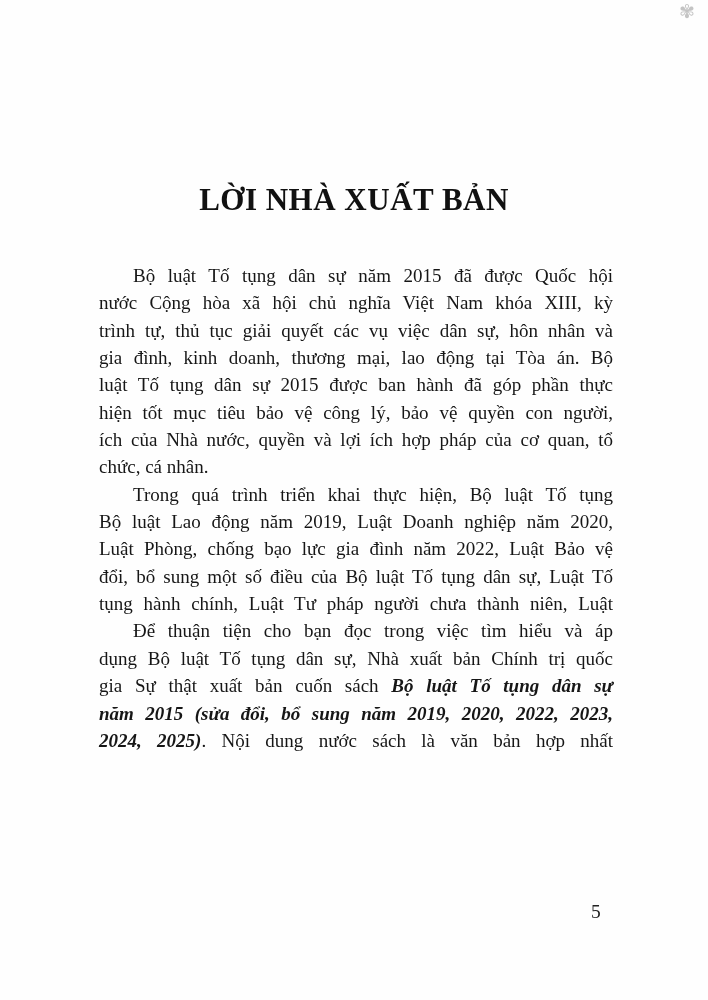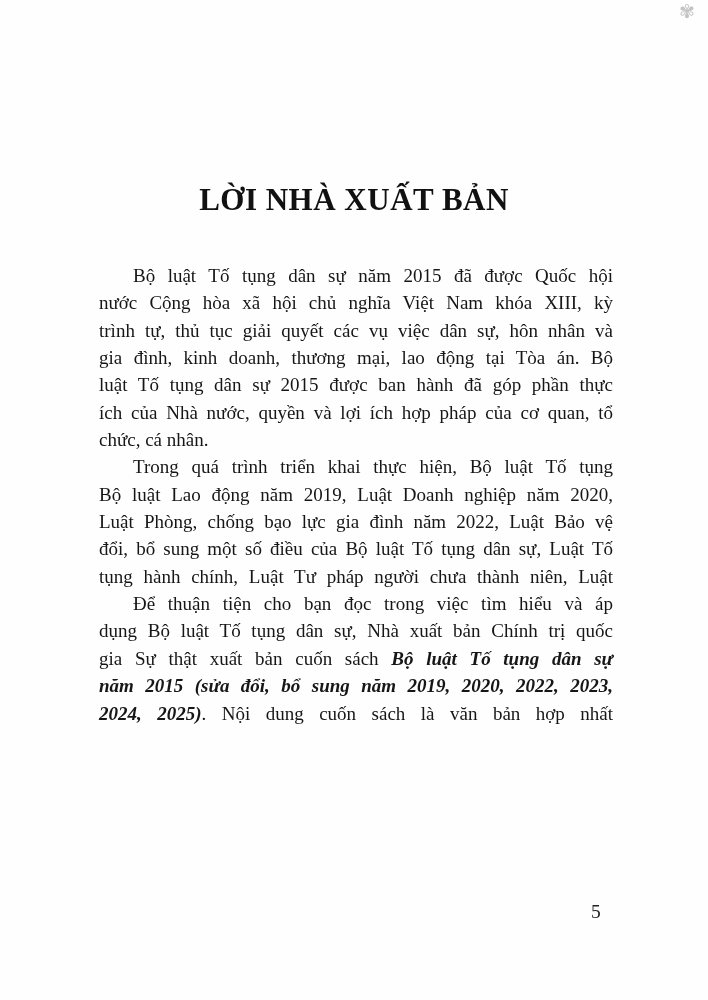--- a/index.html
+++ b/index.html
@@ -68,37 +68,38 @@
   <h1 class="doc-title">LỜI NHÀ XUẤT BẢN</h1>
 
   <div class="textblock">
 
     <div>
       <div class="line indent">Bộ luật Tố tụng dân sự năm 2015 đã được Quốc hội</div>
       <div class="line">nước Cộng hòa xã hội chủ nghĩa Việt Nam khóa XIII, kỳ</div>
       <div class="line">trình tự, thủ tục giải quyết các vụ việc dân sự, hôn nhân và</div>
       <div class="line">gia đình, kinh doanh, thương mại, lao động tại Tòa án. Bộ</div>
       <div class="line">luật Tố tụng dân sự 2015 được ban hành đã góp phần thực</div>
+      <div class="line">hiện tốt mục tiêu bảo vệ công lý, bảo vệ quyền con người,</div>
       <div class="line">ích của Nhà nước, quyền và lợi ích hợp pháp của cơ quan, tổ</div>
       <div class="line final">chức, cá nhân.</div>
     </div>
 
     <div>
       <div class="line indent">Trong quá trình triển khai thực hiện, Bộ luật Tố tụng</div>
       <div class="line">Bộ luật Lao động năm 2019, Luật Doanh nghiệp năm 2020,</div>
       <div class="line">Luật Phòng, chống bạo lực gia đình năm 2022, Luật Bảo vệ</div>
       <div class="line">đổi, bổ sung một số điều của Bộ luật Tố tụng dân sự, Luật Tố</div>
       <div class="line">tụng hành chính, Luật Tư pháp người chưa thành niên, Luật</div>
     </div>
 
     <div>
       <div class="line indent">Để thuận tiện cho bạn đọc trong việc tìm hiểu và áp</div>
       <div class="line">dụng Bộ luật Tố tụng dân sự, Nhà xuất bản Chính trị quốc</div>
       <div class="line"><span>gia Sự thật xuất bản cuốn sách </span><span class="bi">Bộ luật Tố tụng dân sự</span></div>
       <div class="line bi">năm 2015 (sửa đổi, bổ sung năm 2019, 2020, 2022, 2023,</div>
-      <div class="line"><span class="bi">2024, 2025)</span><span>. Nội dung cuốn sách là văn bản hợp nhất</span></div>
+      <div class="line"><span class="bi">2024, 2025)</span><span>. Nội dung nước sách là văn bản hợp nhất</span></div>
     </div>
 
   </div>
 
   <div class="pagenum">5</div>
 
 </div>
 
 </body></html>

